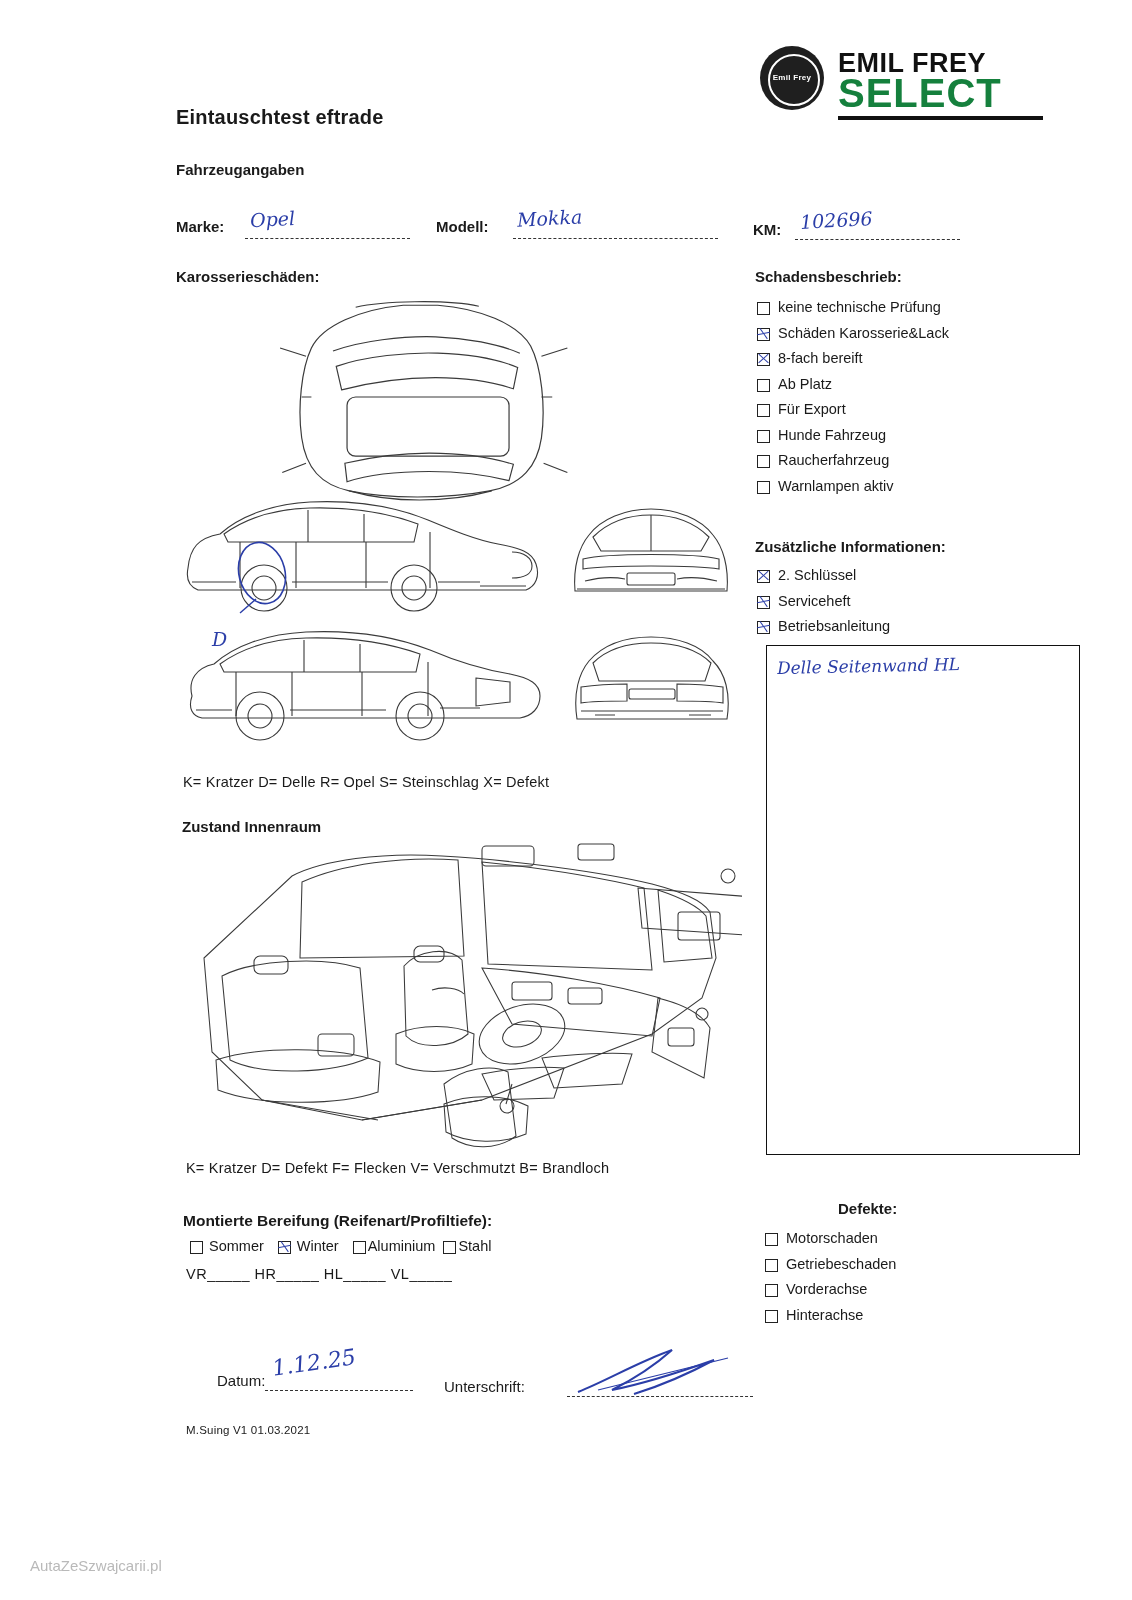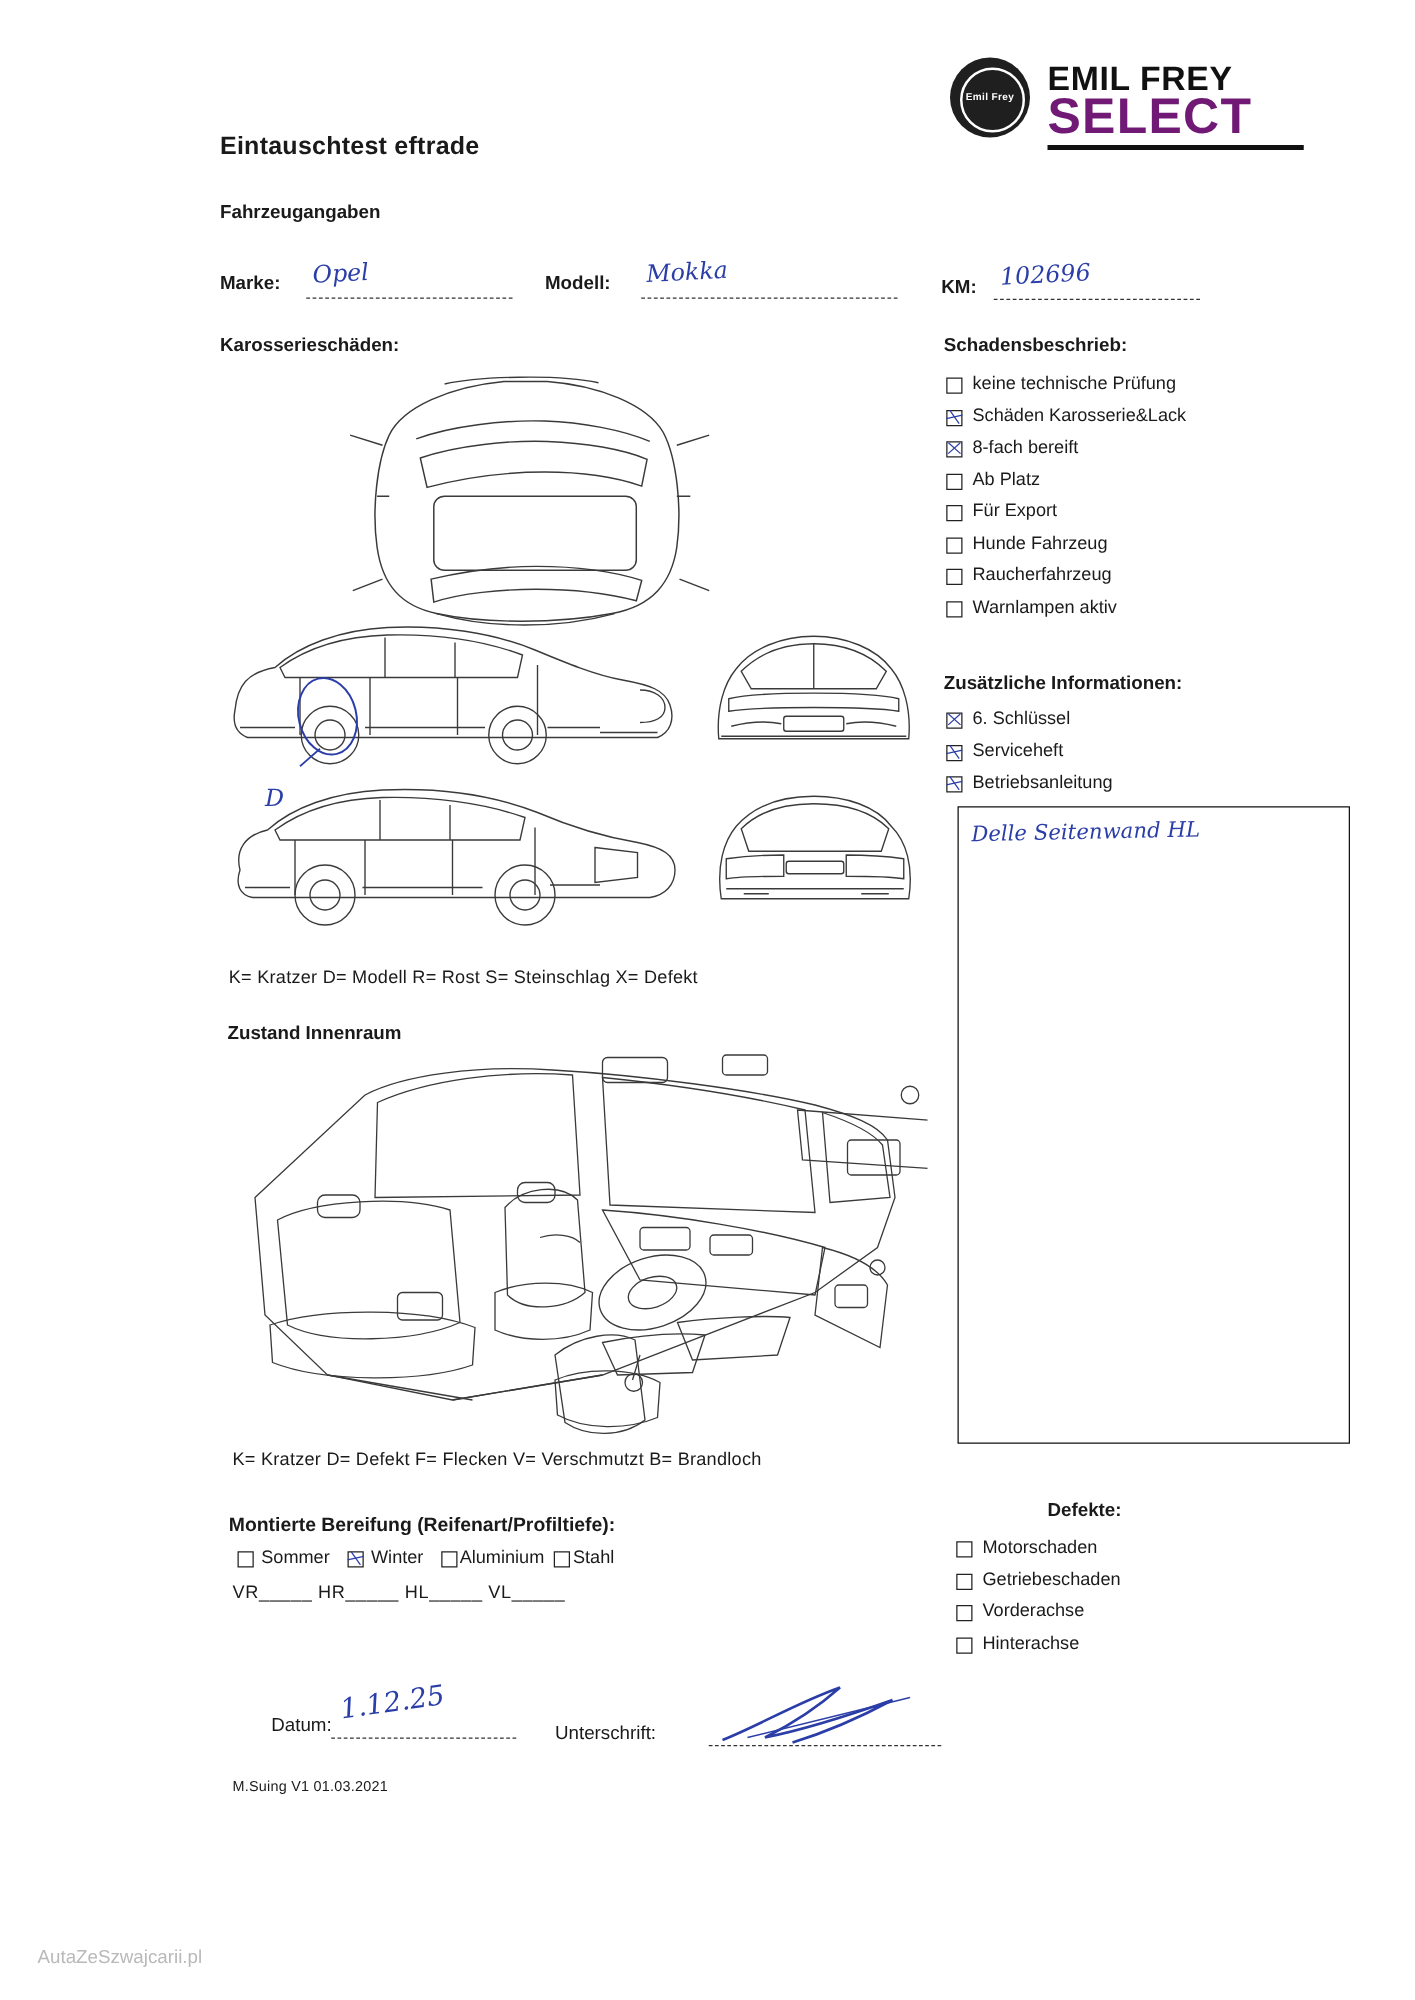--- a/index.html
+++ b/index.html
@@ -5,21 +5,21 @@
   html,body{margin:0;padding:0;background:#ffffff;}
   body{width:1132px;height:1600px;position:relative;font-family:"Liberation Sans",sans-serif;color:#1a1a1a;overflow:hidden;}
   .page{position:absolute;inset:0;background:#fff;border-radius:12px;}
 
   
   .logo{position:absolute;left:760px;top:42px;width:280px;height:72px;}
   .logo-badge{position:absolute;left:0;top:4px;width:64px;height:64px;border-radius:50%;background:#1f1f1f;}
   .logo-badge:after{content:"";position:absolute;left:8px;top:8px;width:48px;height:48px;border-radius:50%;border:2px solid #fff;}
   .logo-badge span{position:absolute;left:0;top:27px;width:64px;text-align:center;font-size:8px;color:#fff;letter-spacing:.3px;font-weight:bold;}
   .logo-txt1{position:absolute;left:78px;top:6px;font-size:27px;font-weight:bold;letter-spacing:.5px;color:#111;}
-  .logo-txt2{position:absolute;left:78px;top:31px;font-size:40px;font-weight:bold;letter-spacing:1px;color:#701a75;line-height:40px;}
+  .logo-txt2{position:absolute;left:78px;top:31px;font-size:40px;font-weight:bold;letter-spacing:1px;color:#15803d;line-height:40px;}
   .logo-rule{position:absolute;left:78px;top:74px;width:205px;height:4px;background:#111;}
 
   .doc-title{position:absolute;left:176px;top:106px;font-size:20px;font-weight:bold;letter-spacing:.2px;}
 
   .sec-label{position:absolute;font-size:15px;font-weight:bold;}
 
   
   .fld{position:absolute;font-size:15px;font-weight:bold;}
   .hand{font-family:"DejaVu Serif",serif;color:#2b3ea8;font-style:italic;font-size:19px;transform:rotate(-3deg);}
   .dots{position:absolute;border-bottom:1.5px dashed #333;}
@@ -152,21 +152,21 @@
       </g>
     </svg>
   </div>
 
   <svg class="sig" style="left:230px;top:535px;" width="80" height="110">
     <ellipse cx="32" cy="38" rx="23" ry="31" fill="none" stroke="#2b3ea8" stroke-width="1.6" transform="rotate(-14 32 38)"></ellipse>
     <path d="M10 78 L26 64" stroke="#2b3ea8" stroke-width="1.4" fill="none"></path>
   </svg>
   <div style="position:absolute;left:212px;top:628px;font-family:'DejaVu Serif',serif;font-style:italic;color:#2b3ea8;font-size:19px;">D</div>
 
-  <div class="legend" style="left:183px;top:774px;">K= Kratzer D= Modell R= Rost S= Steinschlag X= Defekt</div>
+  <div class="legend" style="left:183px;top:774px;">K= Kratzer D= Delle R= Opel S= Steinschlag X= Defekt</div>
 
   <div class="sec-label" style="left:182px;top:818px;">Zustand Innenraum</div>
 
   <div style="position:absolute;left:182px;top:838px;width:560px;height:310px;">
     <svg width="560" height="310" viewBox="0 0 560 310" fill="none" stroke="#3a3a3a" stroke-width="1.05">
 
       <path d="M22 120 L110 38 C140 22 200 14 260 18 C330 22 420 34 470 46 C500 54 520 62 528 74 L534 120 L520 160 L470 196 L300 262 L180 282 L80 262 L30 214 Z"></path>
 
       <path d="M120 44 C160 26 220 18 276 22 L282 118 L118 120 Z"></path>
       <path d="M300 24 C360 30 420 40 462 50 L470 132 L306 126 Z"></path>
@@ -270,21 +270,21 @@
     <div class="cb-row">
         <span class="box"></span>
         <span>Warnlampen aktiv</span>
       </div>
   </div>
 
   <div class="sec-label" style="left:755px;top:538px;">Zusätzliche Informationen:</div>
   <div class="cb-list" style="left:757px;top:564px;">
     <div class="cb-row">
         <span class="box x"></span>
-        <span>6. Schlüssel</span>
+        <span>2. Schlüssel</span>
       </div>
     <div class="cb-row">
         <span class="box x2"></span>
         <span>Serviceheft</span>
       </div>
     <div class="cb-row">
         <span class="box x2"></span>
         <span>Betriebsanleitung</span>
       </div>
   </div>

